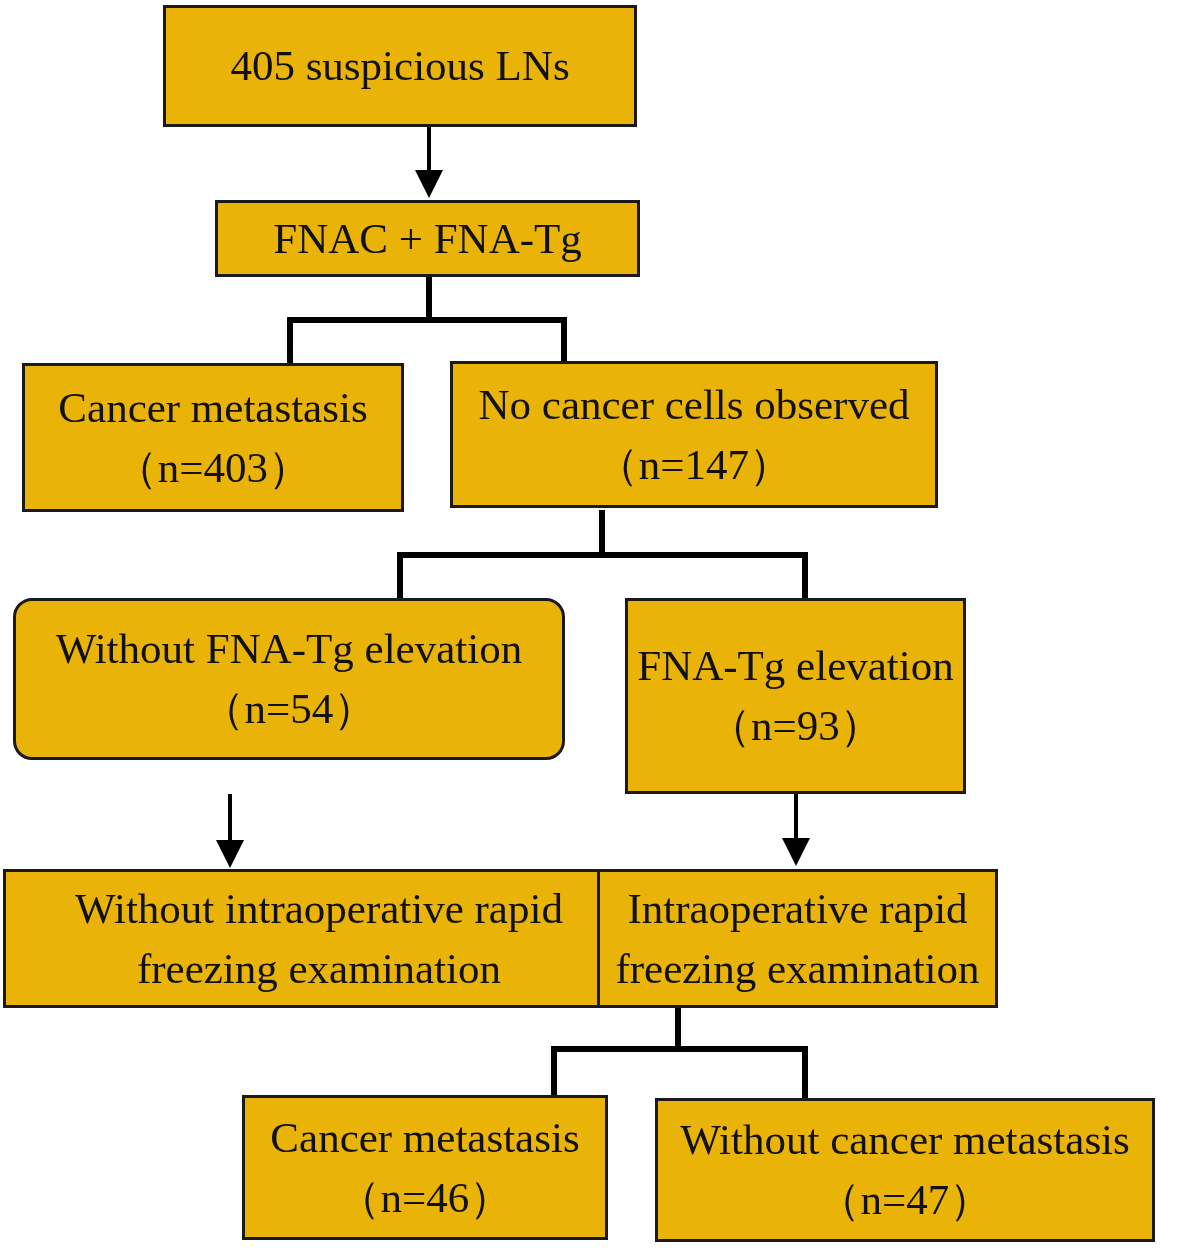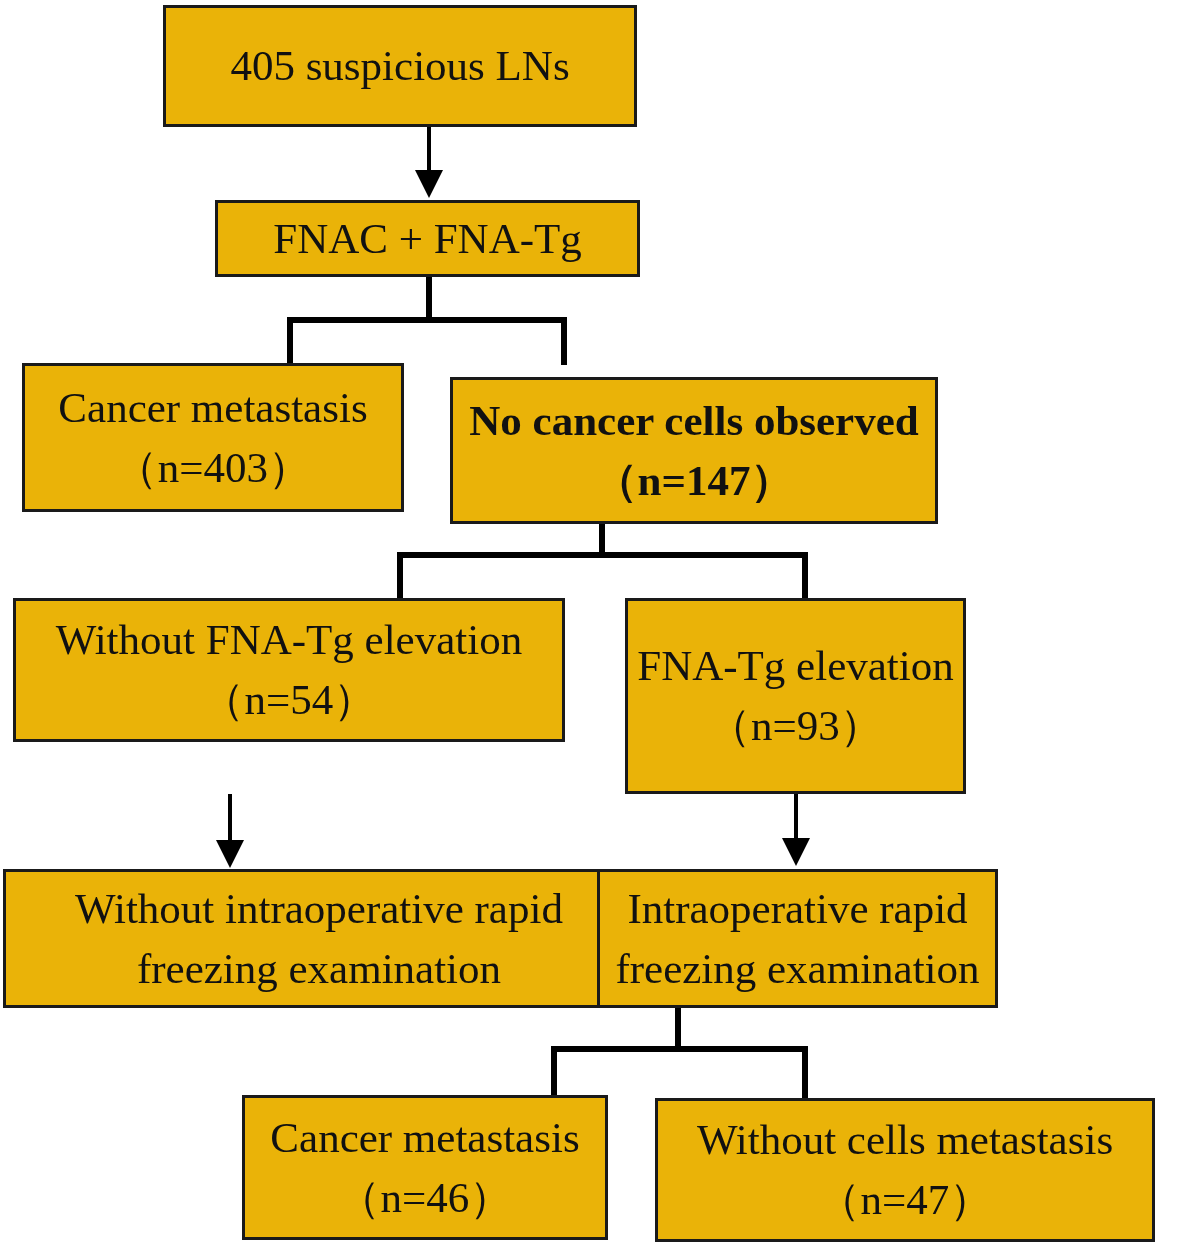--- a/index.html
+++ b/index.html
@@ -68,31 +68,31 @@
   <div class="vline" style="left:426px;top:277px;width:6px;height:46px;"></div>
   <div class="hline" style="left:287px;top:317px;width:280px;height:6px;"></div>
   <div class="vline" style="left:287px;top:317px;width:6px;height:48px;"></div>
   <div class="vline" style="left:561px;top:317px;width:6px;height:48px;"></div>
 
   <div class="box" style="left:22px;top:363px;width:382px;height:149px;">
     <div class="label">Cancer metastasis</div>
     <div class="label">（n=403）</div>
   </div>
 
-  <div class="box" style="left:450px;top:377px;width:488px;height:147px;font-weight:bold;">
+  <div class="box" style="left:450px;top:361px;width:488px;height:147px;">
     <div class="label">No cancer cells observed</div>
     <div class="label">（n=147）</div>
   </div>
 
   <div class="vline" style="left:599px;top:510px;width:6px;height:48px;"></div>
   <div class="hline" style="left:397px;top:552px;width:411px;height:6px;"></div>
   <div class="vline" style="left:397px;top:552px;width:6px;height:48px;"></div>
   <div class="vline" style="left:802px;top:552px;width:6px;height:48px;"></div>
 
-  <div class="box" style="left:13px;top:598px;width:552px;height:144px;">
+  <div class="box" style="left:13px;top:598px;width:552px;height:162px;border-radius:19px;">
     <div class="label">Without FNA-Tg elevation</div>
     <div class="label">（n=54）</div>
   </div>
 
   <div class="box" style="left:625px;top:598px;width:341px;height:196px;">
     <div class="label">FNA-Tg elevation</div>
     <div class="label">（n=93）</div>
   </div>
 
   <div class="shaft" style="left:228px;top:794px;height:50px;"></div>
@@ -115,17 +115,17 @@
   <div class="hline" style="left:551px;top:1046px;width:257px;height:6px;"></div>
   <div class="vline" style="left:551px;top:1046px;width:6px;height:52px;"></div>
   <div class="vline" style="left:802px;top:1046px;width:6px;height:55px;"></div>
 
   <div class="box" style="left:242px;top:1095px;width:366px;height:145px;">
     <div class="label">Cancer metastasis</div>
     <div class="label">（n=46）</div>
   </div>
 
   <div class="box" style="left:655px;top:1098px;width:500px;height:144px;">
-    <div class="label">Without cells metastasis</div>
+    <div class="label">Without cancer metastasis</div>
     <div class="label">（n=47）</div>
   </div>
 
 </div>
 
 </body></html>

